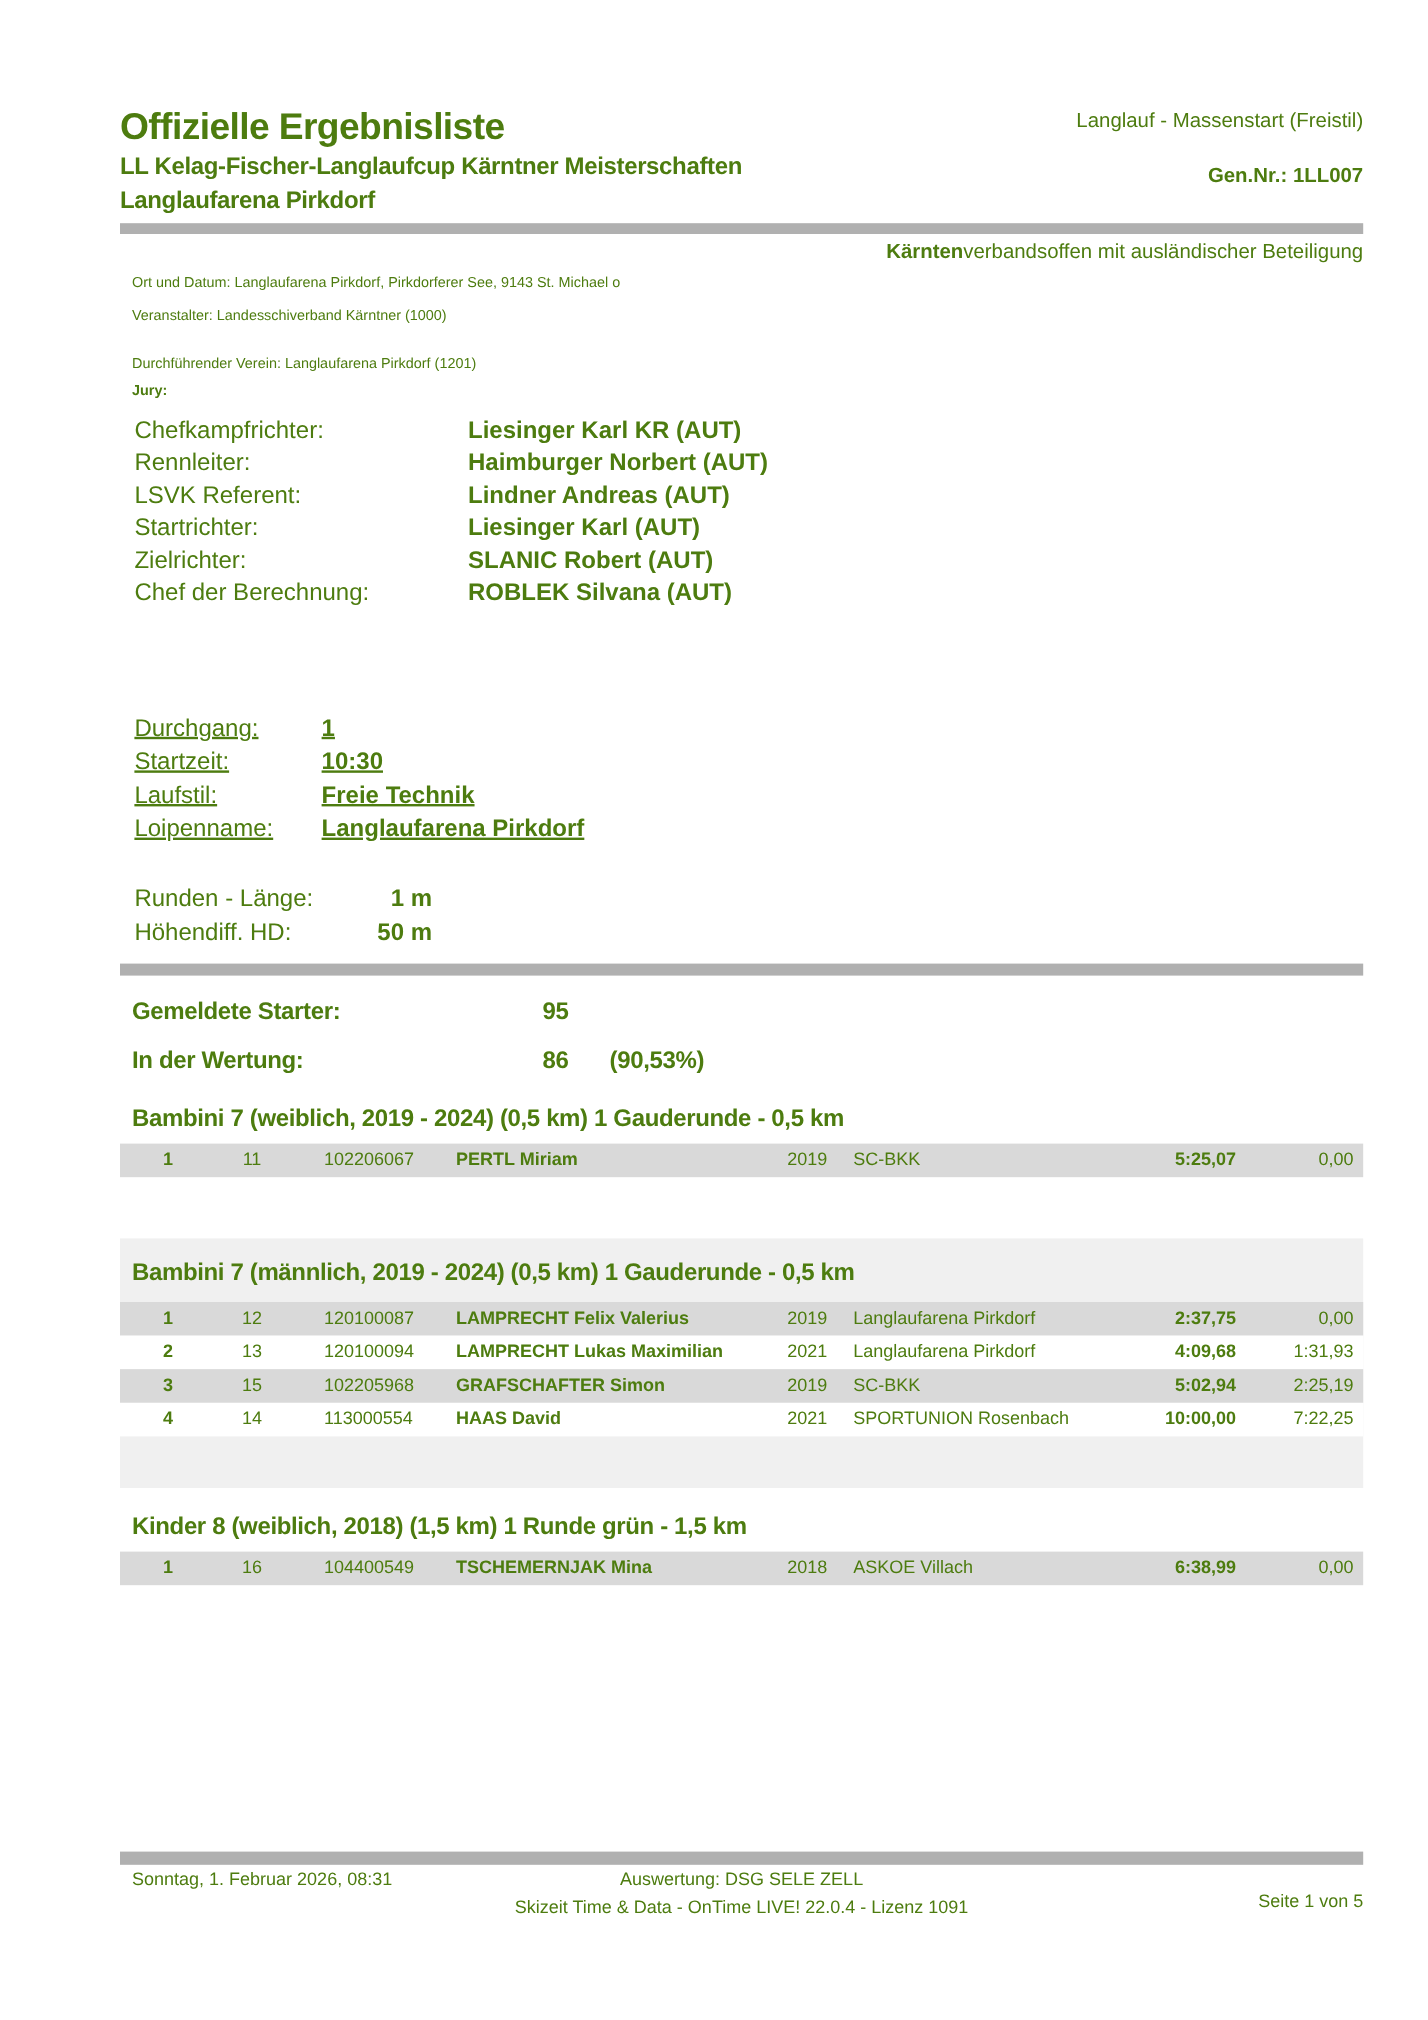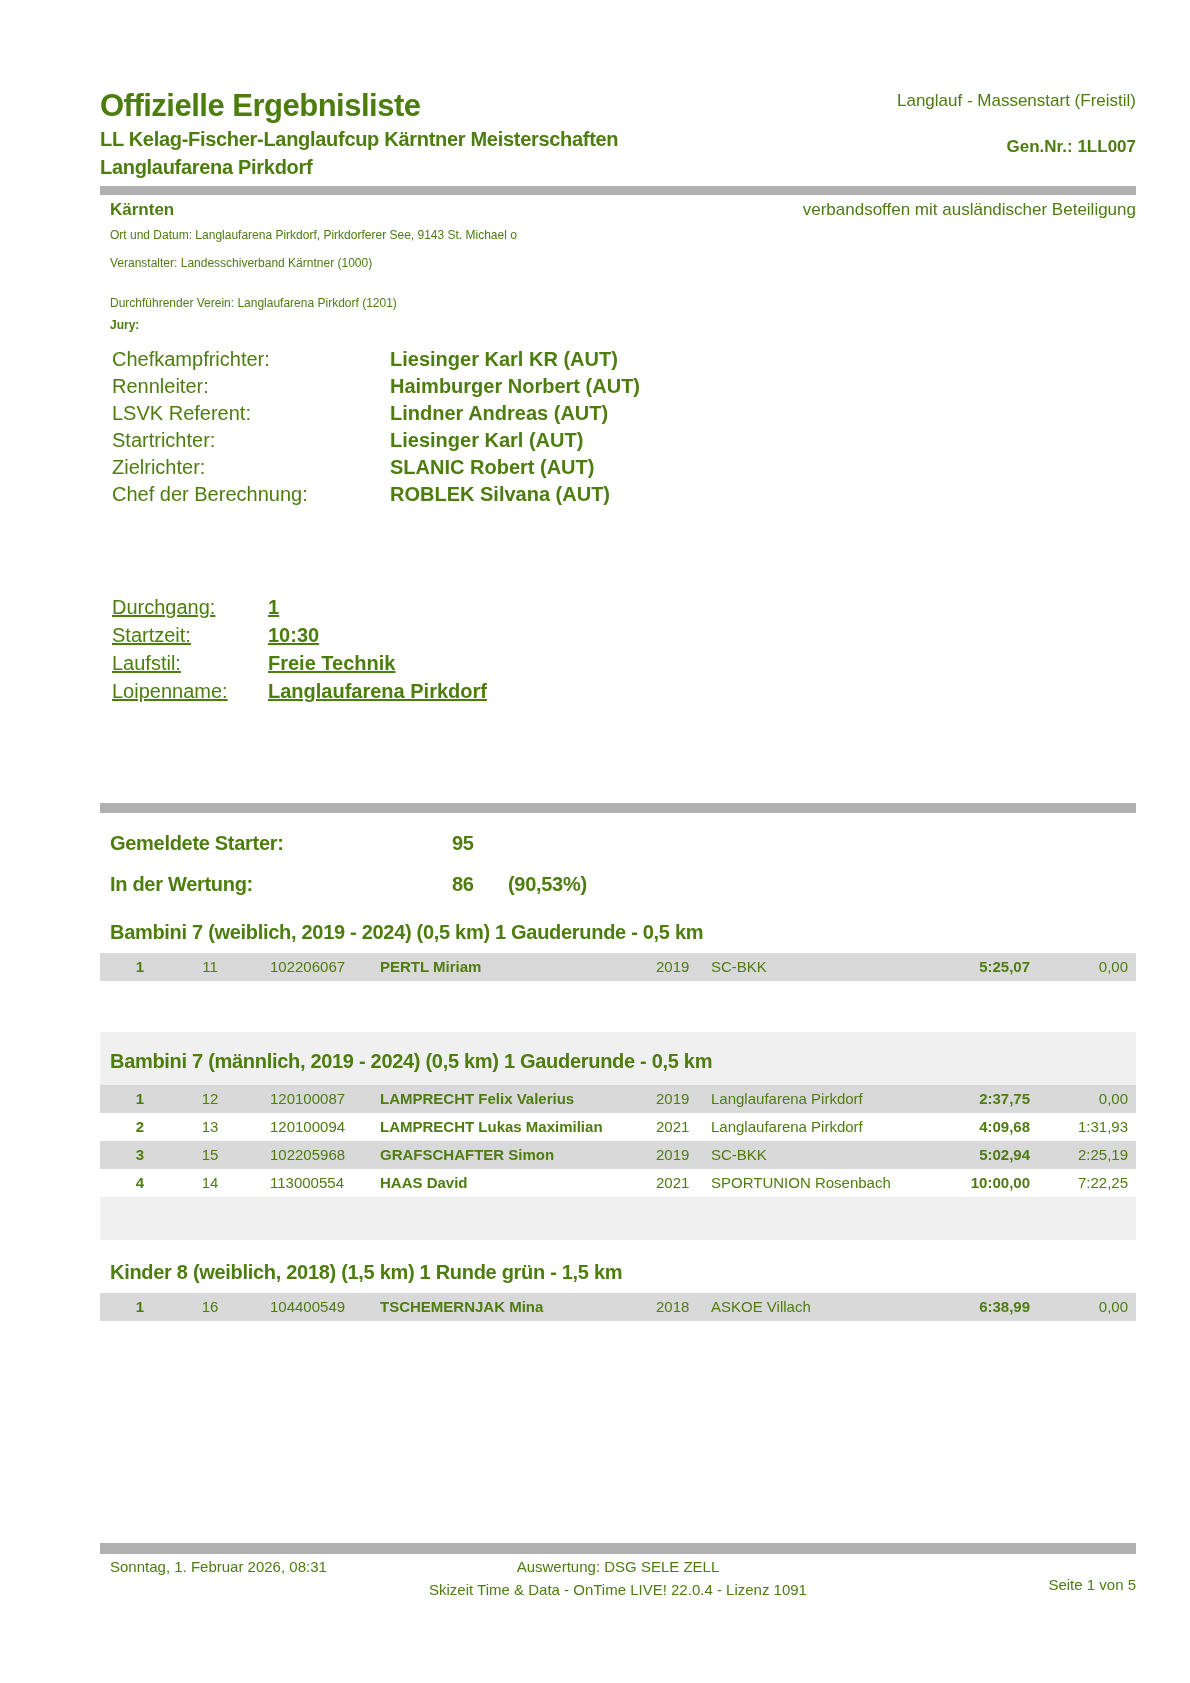--- a/index.html
+++ b/index.html
@@ -5,21 +5,21 @@
   html,body{margin:0;padding:0;background:#fff;}
   .page{position:relative;width:1190px;height:1683px;background:#ffffff;overflow:hidden;
         font-family:"Liberation Sans",sans-serif;color:#4d7c0f;}
   .abs{position:absolute;left:100px;width:1036px;}
   .t-title{font-size:31px;font-weight:bold;letter-spacing:-0.5px;line-height:1;}
   .t-sub{font-size:20px;font-weight:bold;letter-spacing:-0.3px;line-height:1;}
   .t-right{text-align:right;font-size:17px;line-height:1;}
   .bold{font-weight:bold;}
   .bar{position:absolute;left:100px;width:1036px;background:#b0b0b0;}
   .bodyline{font-size:12px;line-height:1.2;padding-left:10px;box-sizing:border-box;}
-  .split{display:flex;justify-content:space-between;font-size:17px;line-height:1.2;
+  .split{display:flex;justify-content:flex-end;font-size:17px;line-height:1.2;
          padding-left:10px;box-sizing:border-box;}
   .h-section{font-size:20px;font-weight:bold;letter-spacing:-0.3px;line-height:24px;
              padding-left:10px;box-sizing:border-box;}
   
   .kv{display:flex;font-size:20px;}
   .jury-row{height:27px;line-height:27px;}
   .j-label{width:290px;padding-left:12px;box-sizing:border-box;}
   .run-row{height:28px;line-height:28px;}
   .r-label{width:168px;padding-left:12px;box-sizing:border-box;}
   .co-value{width:92px;text-align:right;}
@@ -108,20 +108,30 @@
     <div class="kv run-row">
       <span class="r-label">Laufstil:</span>
       <span class="bold">Freie Technik</span>
     </div>
     <div class="kv run-row">
       <span class="r-label">Loipenname:</span>
       <span class="bold">Langlaufarena Pirkdorf</span>
     </div>
   </div>
 
+  <div class="abs" style="top:735px;">
+    <div class="kv run-row">
+      <span class="r-label">Runden - Länge:</span>
+      <span class="co-value bold">1 m</span>
+    </div>
+    <div class="kv run-row">
+      <span class="r-label">Höhendiff. HD:</span>
+      <span class="co-value bold">50 m</span>
+    </div>
+  </div>
 
   <div class="bar" style="top:803px;height:10px;"></div>
 
   <div class="abs stat" style="top:828px;">
     <span class="st-label">Gemeldete Starter:</span>
     <span class="st-value">95</span>
   </div>
   <div class="abs stat" style="top:869px;">
     <span class="st-label">In der Wertung:</span>
     <span class="st-value">86</span>

